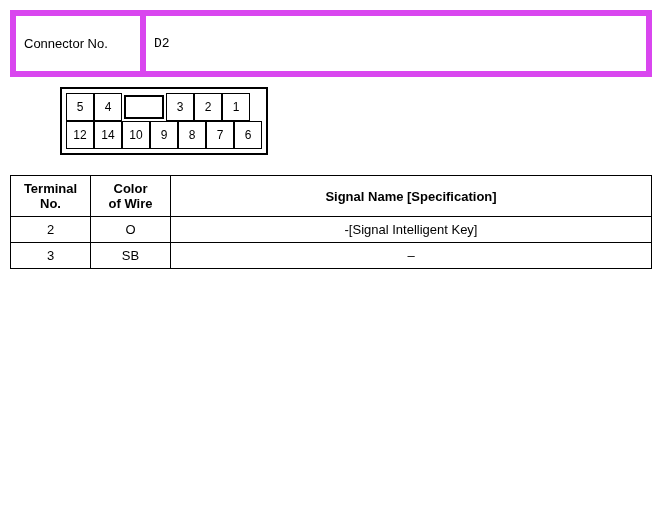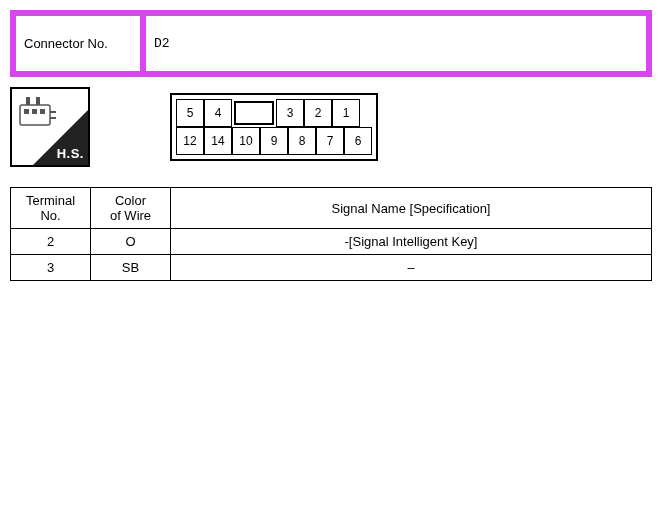--- a/index.html
+++ b/index.html
@@ -120,59 +120,41 @@
       border-collapse: collapse;
       margin-top: 10px;
     }
     .data-table td, .data-table th {
       border: 1px solid #000;
       padding: 5px 8px;
       text-align: center;
       vertical-align: middle;
     }
     .data-table th {
-      font-weight: normal;
+      font-weight: bold;
       background: #fff;
     }
     .col-terminal { width: 80px; }
     .col-color { width: 80px; margin-top: 40px; }
     .col-signal { width: auto; }
   </style>
 </head>
 <body>
 
 <table class="info-table">
   <tbody id="info-tbody">
       <tr>
       <td class="label-cell">Connector No.</td>
       <td class="value-cell">D2</td>
     </tr>
     </tbody>
 </table>
 
 <div class="middle-section">
 
-  <div class="hs-logo">
-
-    <div class="hs-connector-icon">
-      <svg width="40" height="36" viewBox="0 0 40 36">
-
-        <rect x="2" y="8" width="30" height="20" rx="2" fill="none" stroke="#555" stroke-width="1.5"></rect>
-        <rect x="6" y="12" width="5" height="5" fill="#555"></rect>
-        <rect x="14" y="12" width="5" height="5" fill="#555"></rect>
-        <rect x="22" y="12" width="5" height="5" fill="#555"></rect>
-        <rect x="8" y="0" width="4" height="8" fill="#555"></rect>
-        <rect x="18" y="0" width="4" height="8" fill="#555"></rect>
-        <line x1="32" y1="15" x2="38" y2="15" stroke="#555" stroke-width="2"></line>
-        <line x1="32" y1="21" x2="38" y2="21" stroke="#555" stroke-width="2"></line>
-      </svg>
-    </div>
-    <div class="hs-triangle"></div>
-    <div class="hs-text">H.S.</div>
-  </div>
 
   <div class="connector-diagram">
     <div class="connector-grid">
 
       <div class="connector-row">
         <div class="pin-cell">5</div>
         <div class="pin-cell">4</div>
         <div class="pin-latch"></div>
         <div class="pin-cell">3</div>
         <div class="pin-cell">2</div>

